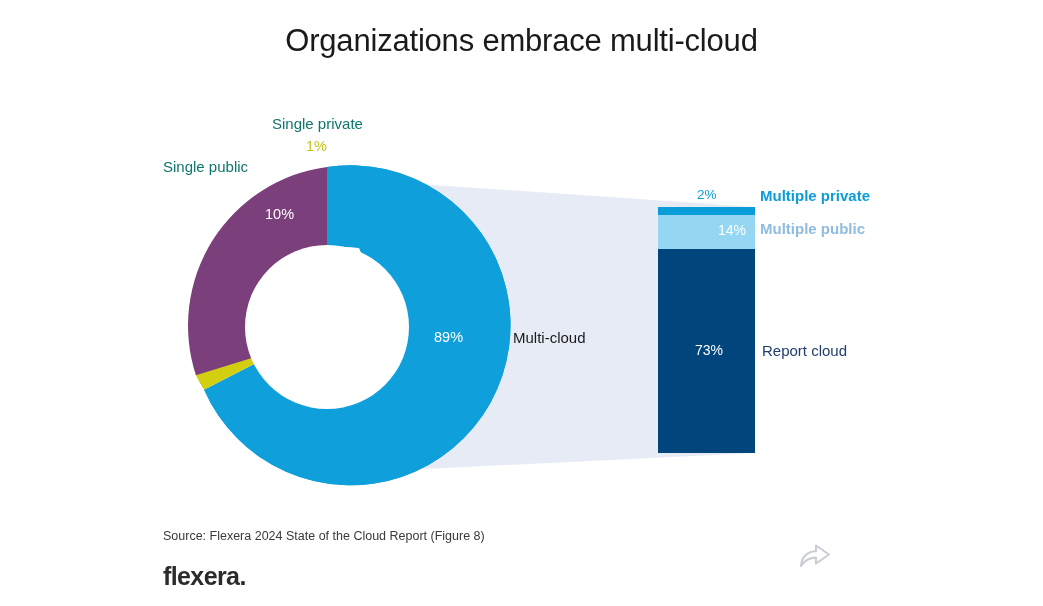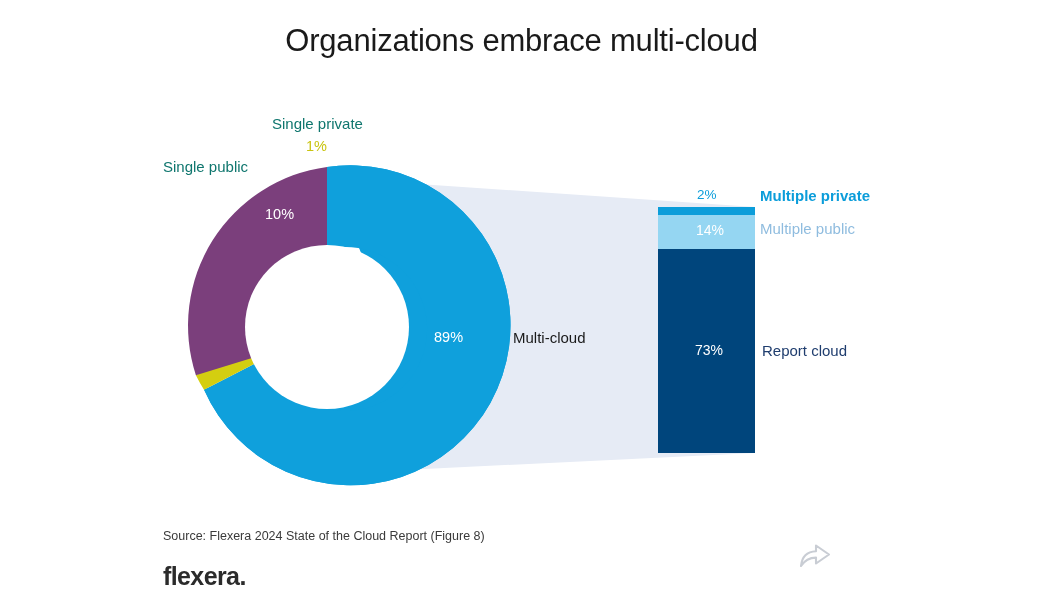--- a/index.html
+++ b/index.html
@@ -71,20 +71,21 @@
     font-size: 15px;
     color: #1a1a1a;
   }
   #bar-pct-multiple-private {
     font-size: 13.5px;
     color: #0B9DDA;
   }
   #bar-pct-multiple-public {
     font-size: 14px;
     color: #ffffff;
+    margin-left: 22px;
   }
   #bar-pct-hybrid-cloud {
     font-size: 14px;
     color: #ffffff;
   }
   #legend-multiple-private {
     font-size: 15px;
     color: #0B9DDA;
     font-weight: bold;
   }
@@ -178,21 +179,21 @@
   <div class="lbl" id="label-multicloud" style="left:513px; top:330px;">Multi-cloud</div>
 
   <div class="lbl" id="bar-pct-multiple-private" style="left:697px; top:188px;">2%</div>
 
   <div class="lbl" id="bar-pct-multiple-public" style="left:696px; top:223px;">14%</div>
 
   <div class="lbl" id="bar-pct-hybrid-cloud" style="left:695px; top:343px;">73%</div>
 
   <div class="lbl" id="legend-multiple-private" style="left:760px; top:188px;">Multiple private</div>
 
-  <div class="lbl" id="legend-multiple-public" style="left:760px; top:221px;">Multiple public</div>
+  <div class="lbl" id="legend-multiple-public" style="left:760px; top:221px;font-weight:bold;">Multiple public</div>
 
   <div class="lbl" id="legend-hybrid-cloud" style="left:762px; top:343px;">Report cloud</div>
 
   <div id="footer">
     <div id="footnote-source">Source: Flexera 2024 State of the Cloud Report (Figure 8)</div>
     <div id="brand-logo"><span>flexera</span><span class="dot">.</span></div>
   </div>
 
   <svg id="share-icon" viewBox="0 0 32 28" xmlns="http://www.w3.org/2000/svg">
     <path d="M2 24 C3 13 10 9.5 17 9.2 L17 3.5 L30 12.5 L17 21.5 L17 15.6 C10.5 15.6 5.5 18.5 2 24 Z" fill="none" stroke="#C9CDD4" stroke-width="2.1" stroke-linejoin="round" stroke-linecap="round"></path>

